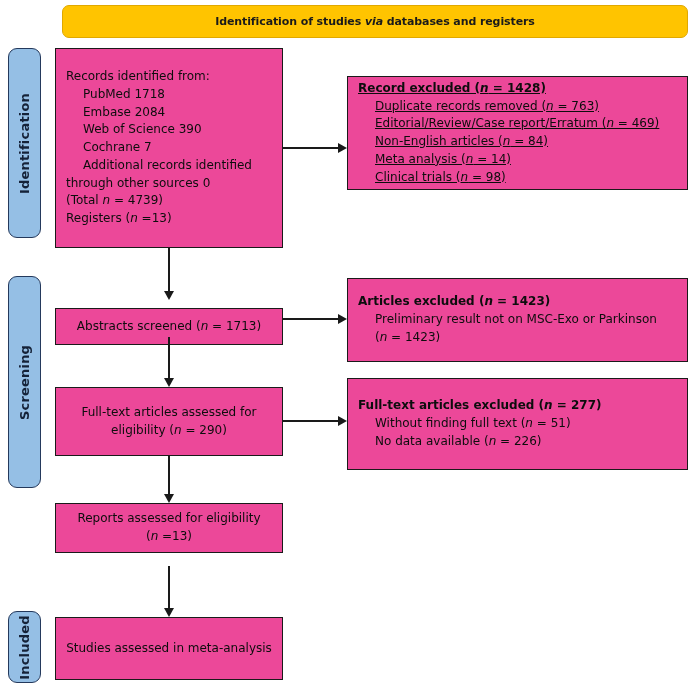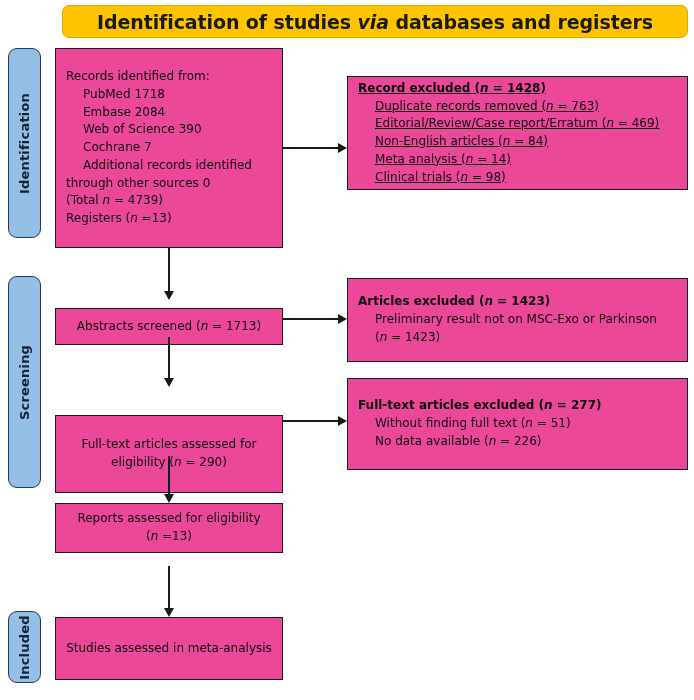--- a/index.html
+++ b/index.html
@@ -26,21 +26,21 @@
     top: 5px;
     width: 626px;
     height: 33px;
     background: #FFC400;
     border: 1px solid #E0A800;
     border-radius: 7px;
     box-sizing: border-box;
     display: flex;
     align-items: center;
     justify-content: center;
-    font-size: 19px;
+    font-size: 11px;
     font-weight: bold;
     color: #1a1a1a;
     letter-spacing: -0.1px;
   }
   .banner .ital {
     font-style: italic;
   }
 
   
   .phase {
@@ -87,21 +87,21 @@
   .box.align-center .box-inner { align-items: center; text-align: center; }
   .box.align-left   .box-inner { align-items: flex-start; text-align: left; }
 
   .ln { display: block; white-space: nowrap; }
   .indent { padding-left: 17px; }
   .bold { font-weight: bold; }
 
   
   .box-records     { left: 55px;  top: 48px;  width: 228px; height: 200px; }
   .box-abstracts   { left: 55px;  top: 308px; width: 228px; height: 37px; }
-  .box-fulltext    { left: 55px;  top: 387px; width: 228px; height: 78px; margin-top: 28px; }
+  .box-fulltext    { left: 55px;  top: 387px; width: 228px; height: 69px; }
   .box-reports     { left: 55px;  top: 503px; width: 228px; height: 50px; }
   .box-included    { left: 55px;  top: 617px; width: 228px; height: 63px; }
 
   
   .box-record-excl   { left: 347px; top: 76px;  width: 341px; height: 114px; text-decoration: underline; }
   .box-articles-excl { left: 347px; top: 278px; width: 341px; height: 84px; }
   .box-full-excl     { left: 347px; top: 378px; width: 341px; height: 92px; }
 
   
   .vline, .hline {

